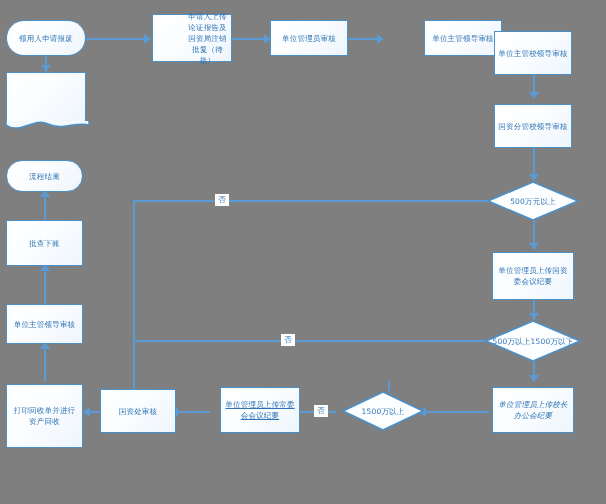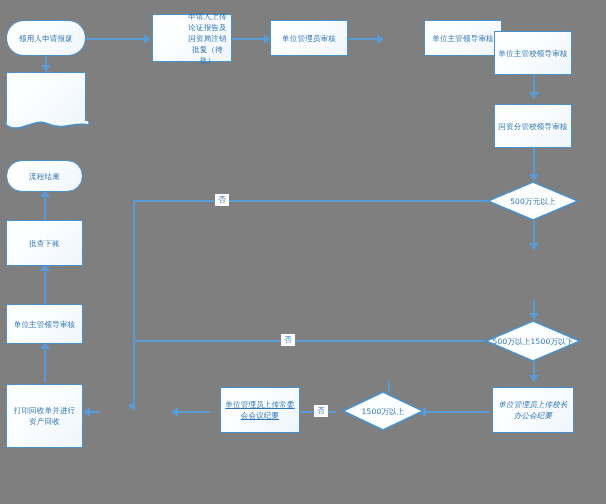--- a/index.html
+++ b/index.html
@@ -219,20 +219,23 @@
     <span class="txt">国资分管校领导审核</span>
   </div>
 
   <div class="node diamond" style="left:487px; top:181px; width:92px; height:40px;">
     <svg class="dshape" viewBox="0 0 92 40" preserveAspectRatio="none">
       <polygon points="46,1 91,20 46,39 1,20" fill="#fdfeff" stroke="#4a90c9" stroke-width="1.6"></polygon>
     </svg>
     <span class="txt">500万元以上</span>
   </div>
 
+  <div class="node rect" style="left:492px; top:252px; width:82px; height:48px;">
+    <span class="txt">单位管理员上传国资委会议纪要</span>
+  </div>
 
   <div class="node diamond" style="left:485px; top:320px; width:96px; height:42px;">
     <svg class="dshape" viewBox="0 0 96 42" preserveAspectRatio="none">
       <polygon points="48,1 95,21 48,41 1,21" fill="#fdfeff" stroke="#4a90c9" stroke-width="1.6"></polygon>
     </svg>
     <span class="txt">500万以上1500万以下</span>
   </div>
 
   <div class="node rect" style="left:492px; top:387px; width:82px; height:46px;font-style:italic;">
     <span class="txt">单位管理员上传校长办公会纪要</span>
@@ -242,20 +245,23 @@
     <svg class="dshape" viewBox="0 0 82 40" preserveAspectRatio="none">
       <polygon points="41,1 81,20 41,39 1,20" fill="#fdfeff" stroke="#4a90c9" stroke-width="1.6"></polygon>
     </svg>
     <span class="txt">1500万以上</span>
   </div>
 
   <div class="node rect" style="left:220px; top:387px; width:80px; height:46px;text-decoration:underline;">
     <span class="txt">单位管理员上传常委会会议纪要</span>
   </div>
 
+  <div class="node rect" style="left:100px; top:389px; width:76px; height:44px;">
+    <span class="txt">国资处审核</span>
+  </div>
 
   <div class="node rect" style="left:6px; top:384px; width:77px; height:64px;">
     <span class="txt">打印回收单并进行资产回收</span>
   </div>
 
   <div class="node rect" style="left:6px; top:304px; width:77px; height:40px;">
     <span class="txt">单位主管领导审核</span>
   </div>
 
   <div class="node rect" style="left:6px; top:220px; width:77px; height:46px;">

